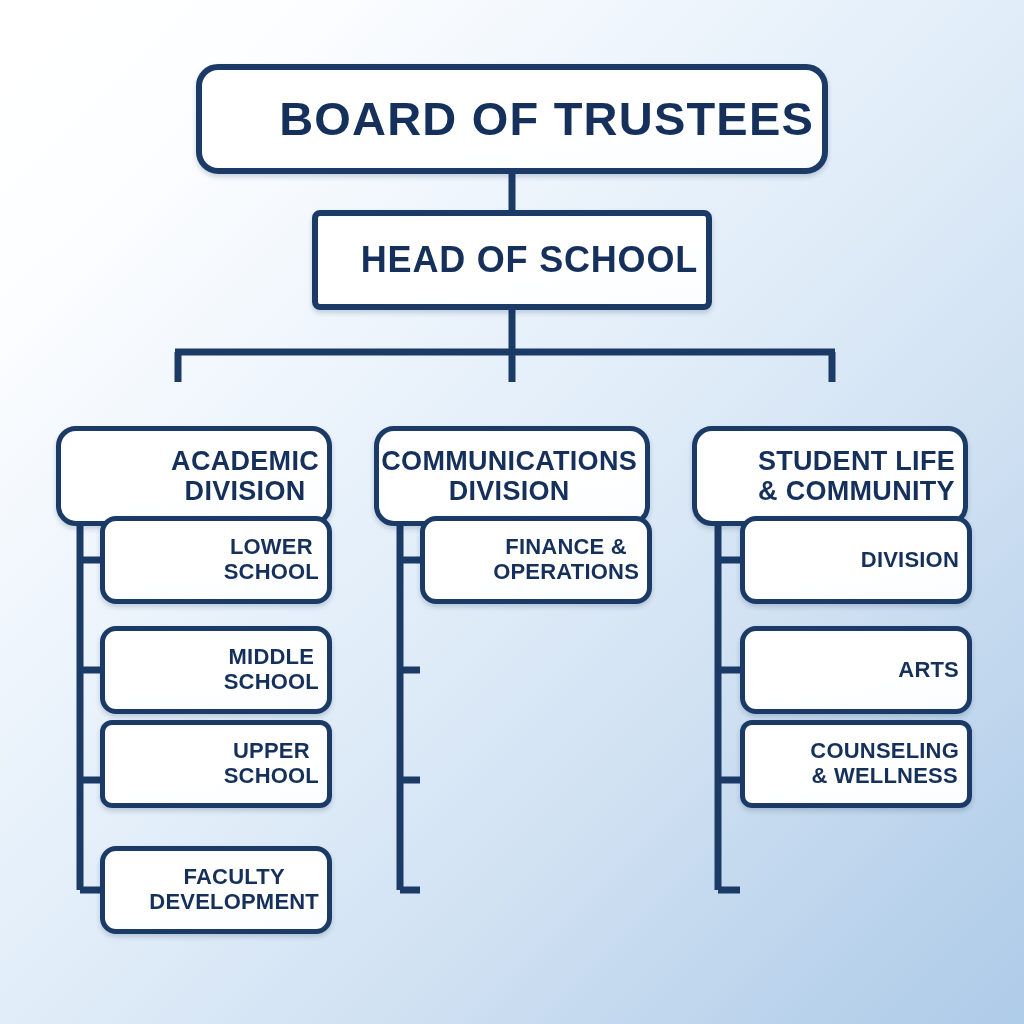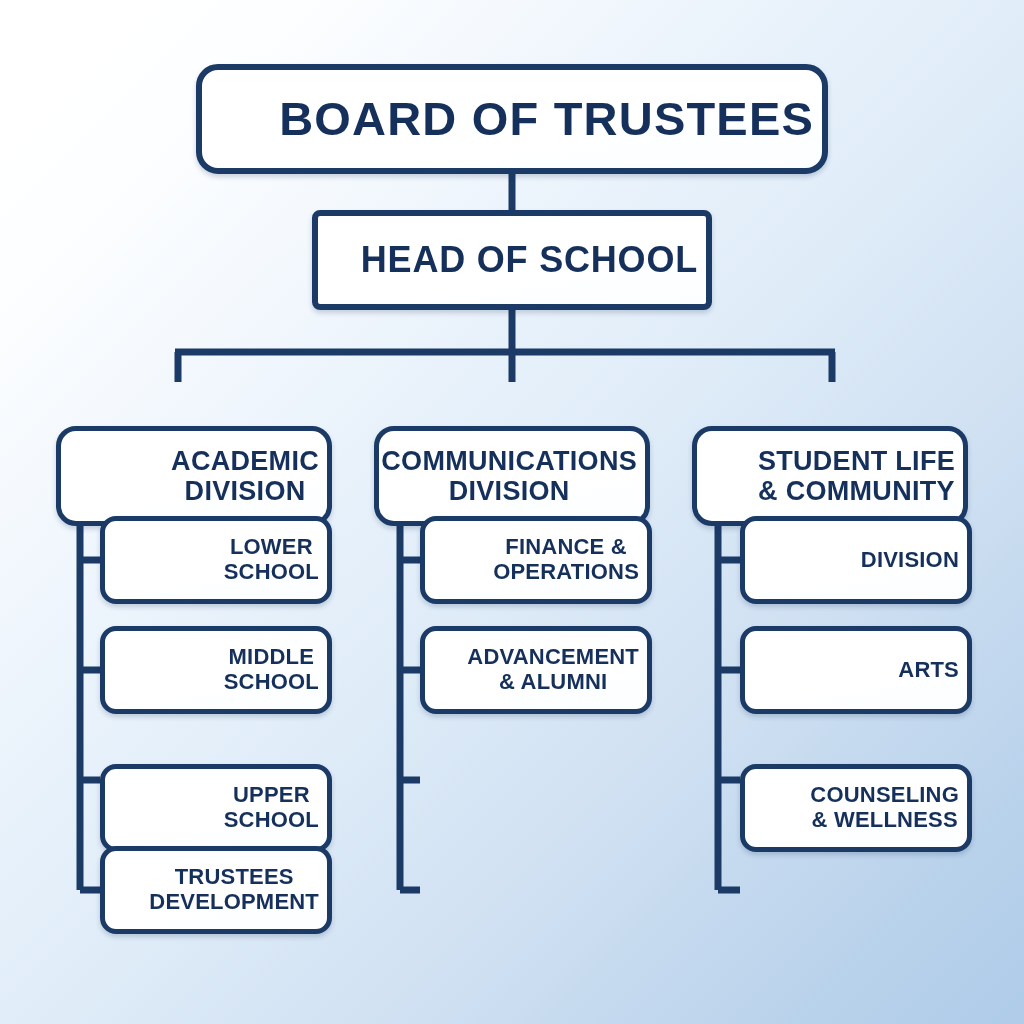--- a/index.html
+++ b/index.html
@@ -108,21 +108,21 @@
   }
   .node.leaf .label {
     font-size: 22px;
     letter-spacing: 0.2px;
   }
   .node.leaf.col0 { left: 100px; }
   .node.leaf.col1 { left: 420px; }
   .node.leaf.col2 { left: 740px; }
   .node.leaf.row0 { top: 516px; }
   .node.leaf.row1 { top: 626px; }
-  .node.leaf.row2 { top: 764px; }
+  .node.leaf.row2 { top: 720px; border-radius: 12px; }
   .node.leaf.row3 { top: 846px; }
 </style>
 </head>
 <body>
 
 <div id="chart-root">
 
   <svg id="connectors" viewBox="0 0 1024 1024" xmlns="http://www.w3.org/2000/svg">
     <g stroke="#1b3a66" stroke-width="7" fill="none" stroke-linecap="butt">
 
@@ -182,32 +182,28 @@
   </div>
   <div class="node leaf col0 row1">
     <span class="label">MIDDLE
 SCHOOL</span>
   </div>
   <div class="node leaf col0 row2">
     <span class="label">UPPER
 SCHOOL</span>
   </div>
   <div class="node leaf col0 row3">
-    <span class="label">TRUSTEES
+    <span class="label">FACULTY
 DEVELOPMENT</span>
   </div>
 
   <div class="node leaf col1 row0">
     <span class="label">FINANCE &amp;
 OPERATIONS</span>
   </div>
-  <div class="node leaf col1 row1">
-    <span class="label">ADVANCEMENT
-&amp; ALUMNI</span>
-  </div>
 
   <div class="node leaf col2 row0">
     <span class="label">DIVISION</span>
   </div>
   <div class="node leaf col2 row1">
     <span class="label">ARTS</span>
   </div>
   <div class="node leaf col2 row2">
     <span class="label">COUNSELING
 &amp; WELLNESS</span>

